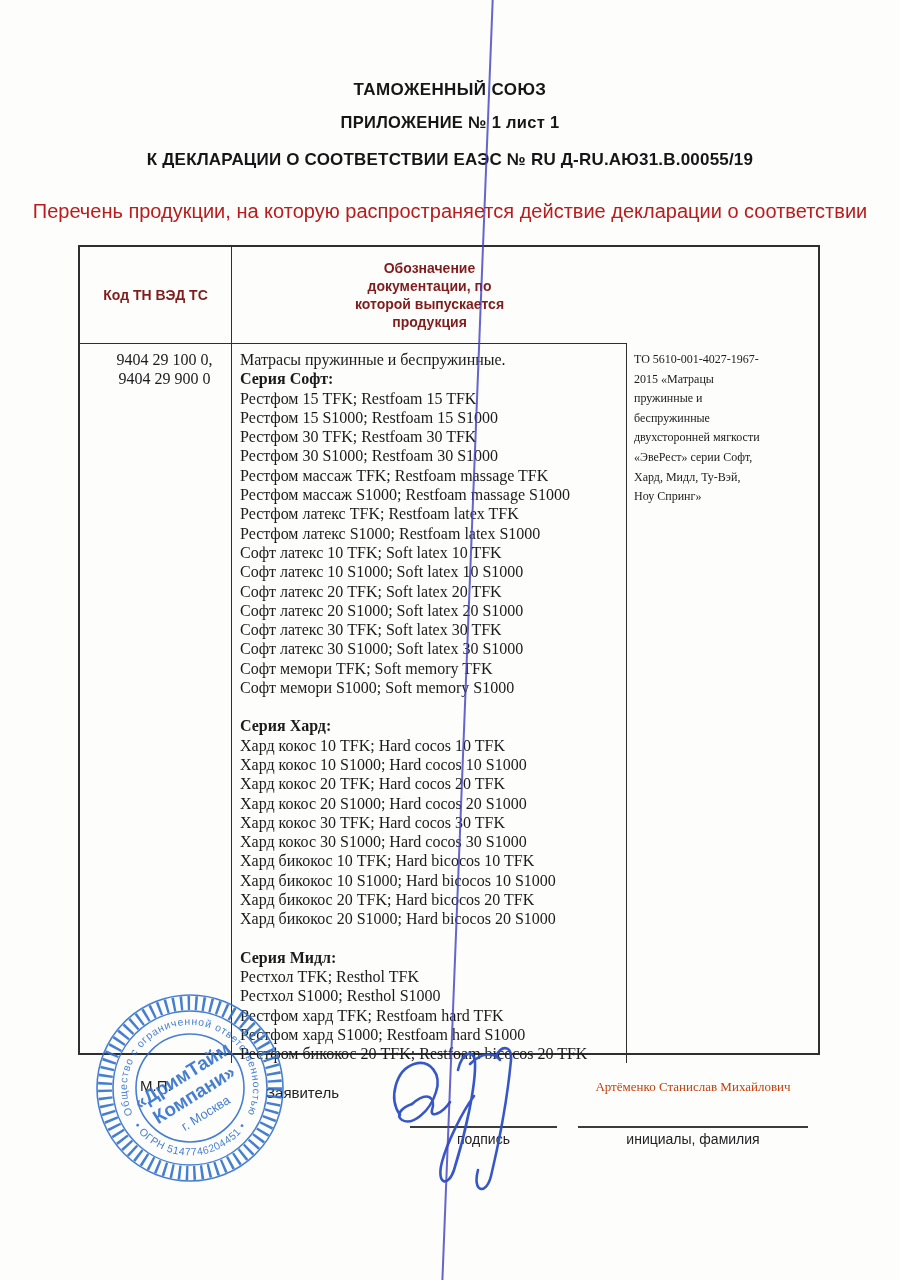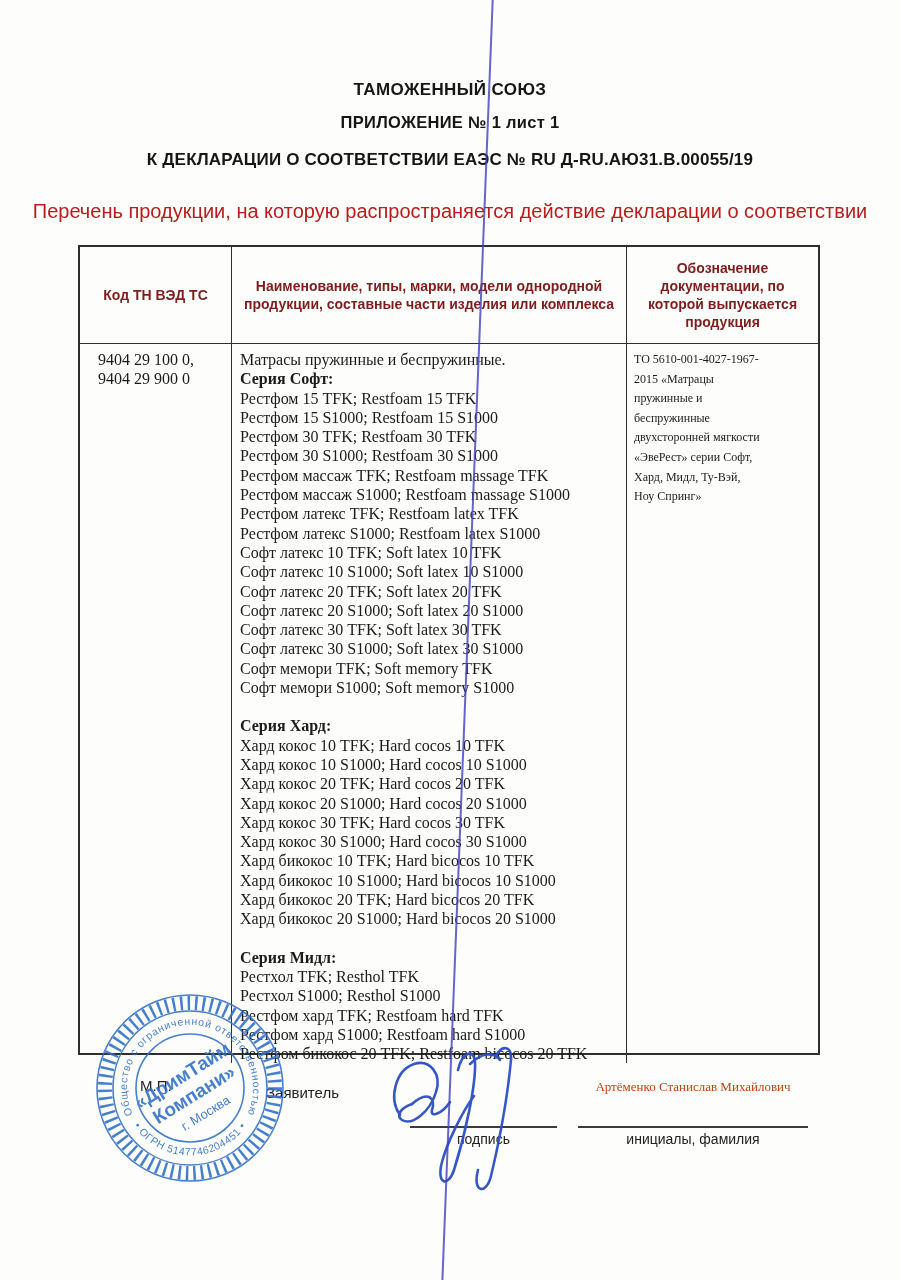--- a/index.html
+++ b/index.html
@@ -24,21 +24,21 @@
   .cell{border-right:1.5px solid #2f2f2f;box-sizing:border-box;min-width:0;}
   .cell:last-child{border-right:none;}
   .thead .cell{
     border-bottom:1.5px solid #2f2f2f;
     display:flex;align-items:center;justify-content:center;text-align:center;
     font-family:"Liberation Sans",sans-serif;font-weight:bold;font-size:14px;
     line-height:18px;color:#7f1d1d;padding:4px 6px;}
   .thead .c2-head{max-width:372px;margin:0 auto;}
   .thead .c3-head{max-width:178px;margin:0 auto;}
   .tbody .cell{padding-top:6px;}
-  .code-cell{padding-left:18px;font-size:16px;line-height:19.3px;}
+  .code-cell{padding-left:18px;font-size:16px;line-height:19.3px;text-align:center;}
   .prod-cell{padding-left:8px;padding-right:6px;font-size:16px;line-height:19.3px;}
   .doc-cell{padding-left:7px;padding-right:4px;font-size:12px;line-height:19.6px;}
   .sect-title{font-weight:bold;}
   .sect-gap{margin-top:19px;}
   
   .mp{position:absolute;left:140px;top:1077px;font-family:"Liberation Sans",sans-serif;
       font-size:15px;color:#222;}
   .applicant{position:absolute;left:266px;top:1078px;font-family:"Liberation Sans",sans-serif;
       font-size:15px;color:#222;margin-top:6px;}
   .sig-line{position:absolute;left:410px;top:1126px;width:147px;height:2px;background:#3c3c3c;}
@@ -62,23 +62,20 @@
 
   <div class="hdr hdr1">ТАМОЖЕННЫЙ СОЮЗ</div>
   <div class="hdr hdr2">ПРИЛОЖЕНИЕ № 1 лист 1</div>
   <div class="hdr hdr3">К ДЕКЛАРАЦИИ О СООТВЕТСТВИИ ЕАЭС № RU Д-RU.АЮ31.В.00055/19</div>
   <div class="subtitle">Перечень продукции, на которую распространяется действие декларации о соответствии</div>
 
   <div class="tbl">
     <div class="trow thead">
       <div class="cell">
         <div>Код ТН ВЭД ТС</div>
-      </div>
-      <div class="cell">
-        <div class="c2-head">Наименование, типы, марки, модели однородной продукции, составные части изделия или комплекса</div>
       </div>
       <div class="cell">
         <div class="c3-head">Обозначение документации, по которой выпускается продукция</div>
       </div>
     </div>
     <div class="trow tbody">
       <div class="cell code-cell">
         <div>
             <div>9404 29 100 0,</div>
             <div>9404 29 900 0</div>

